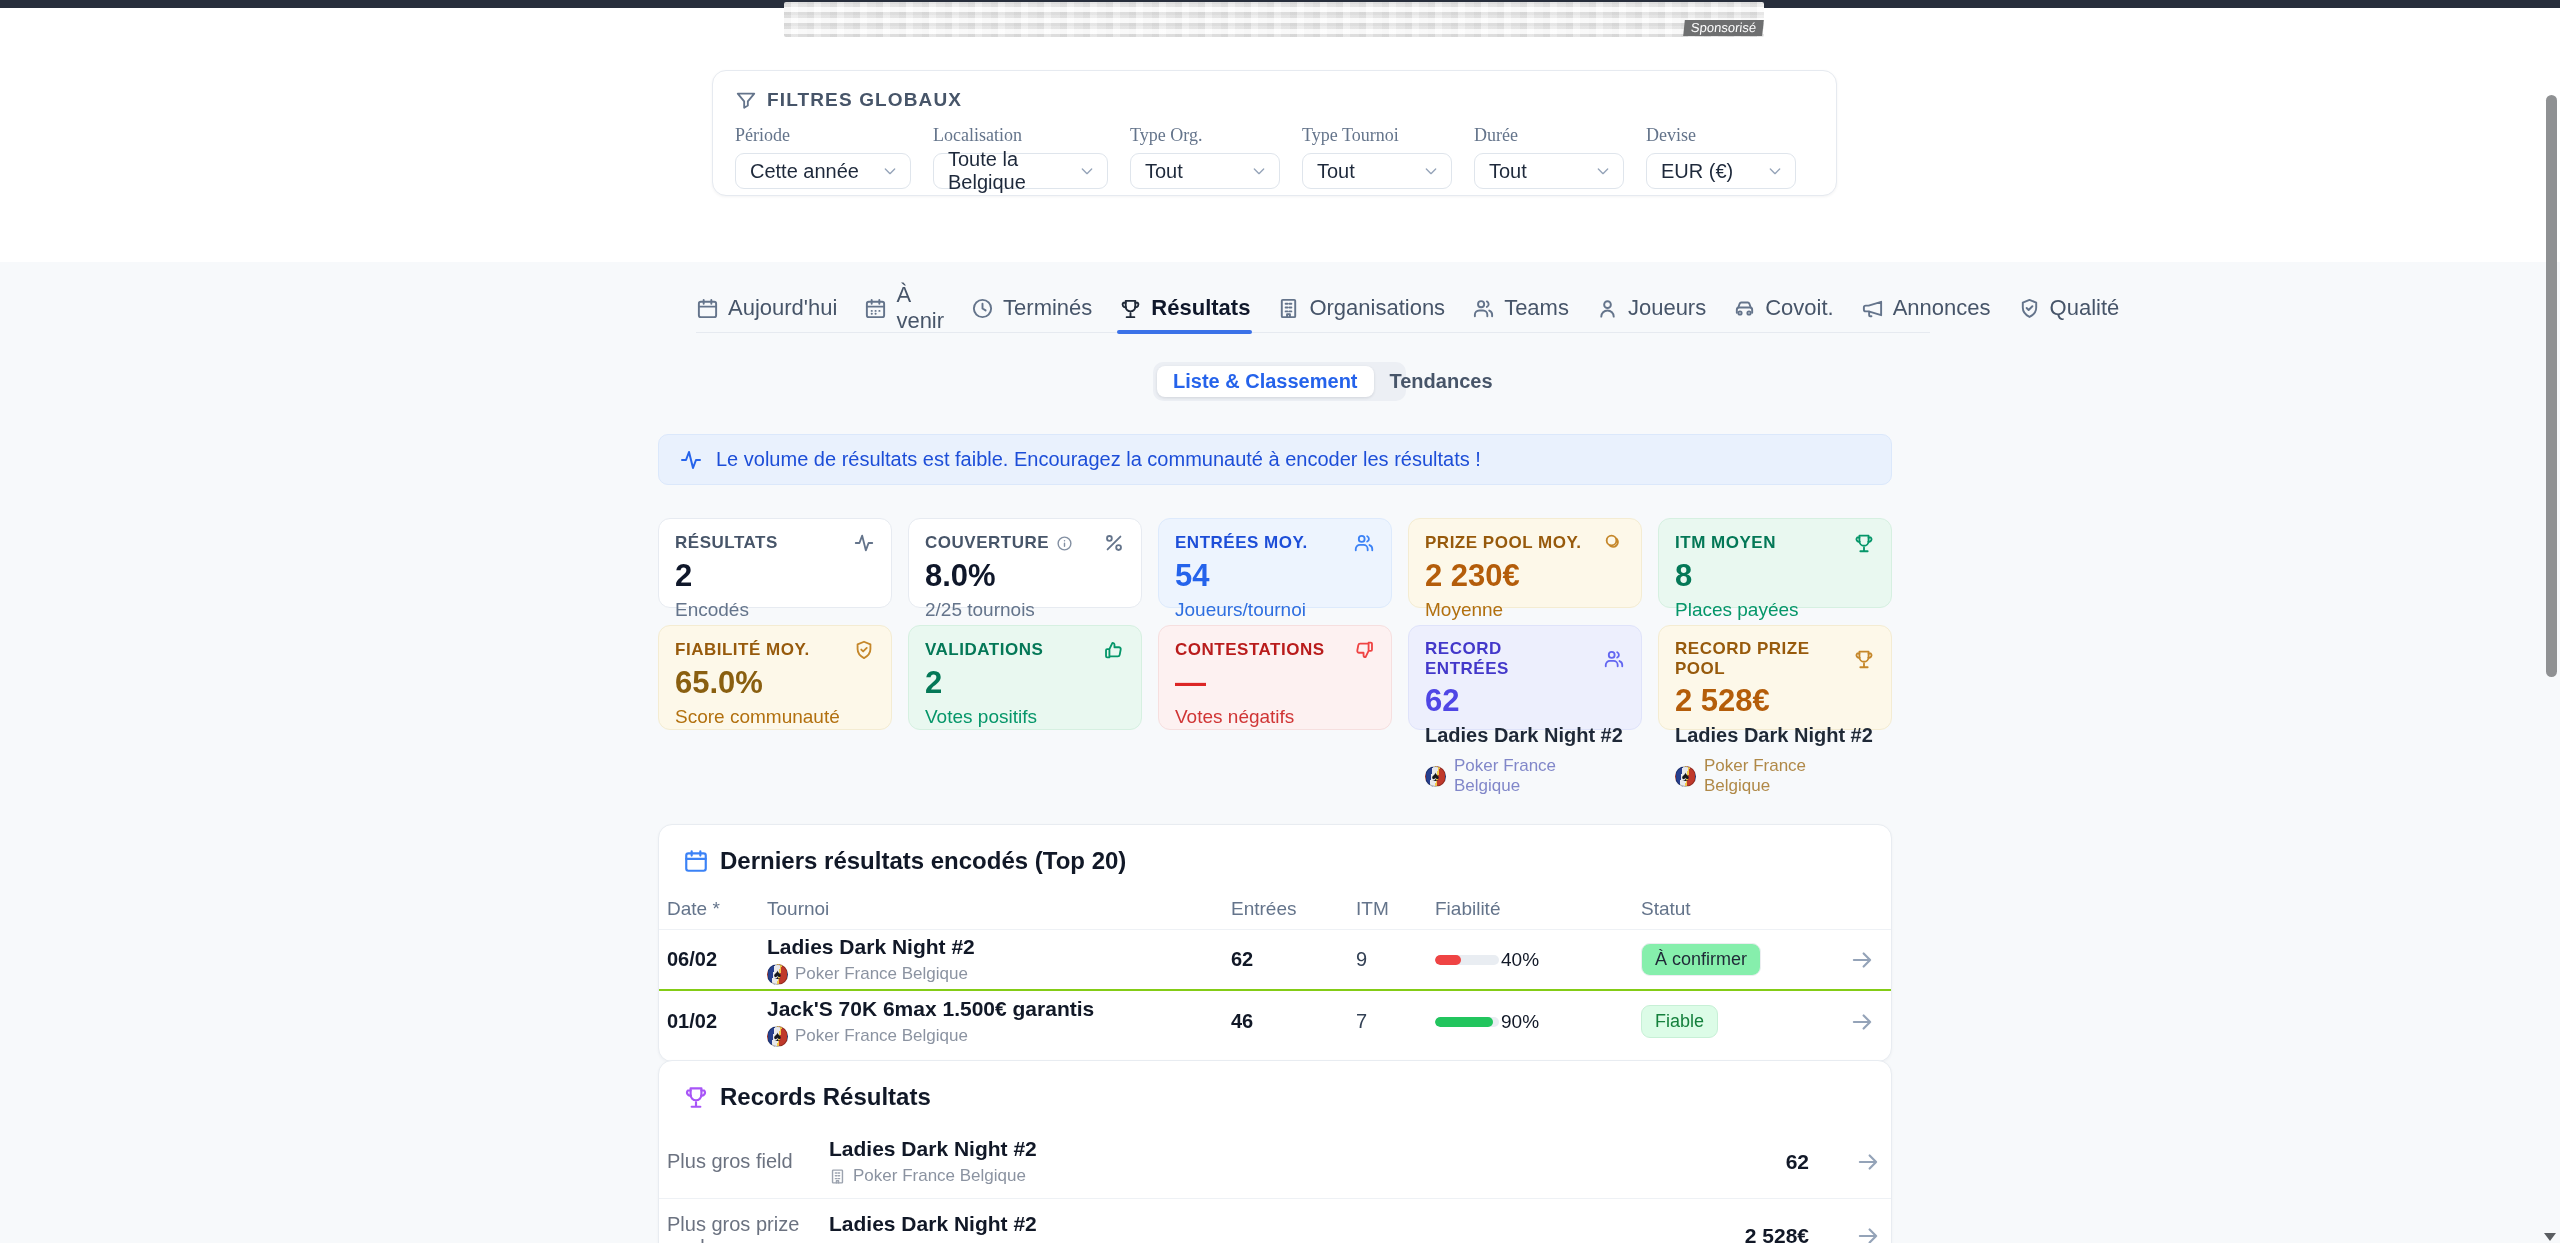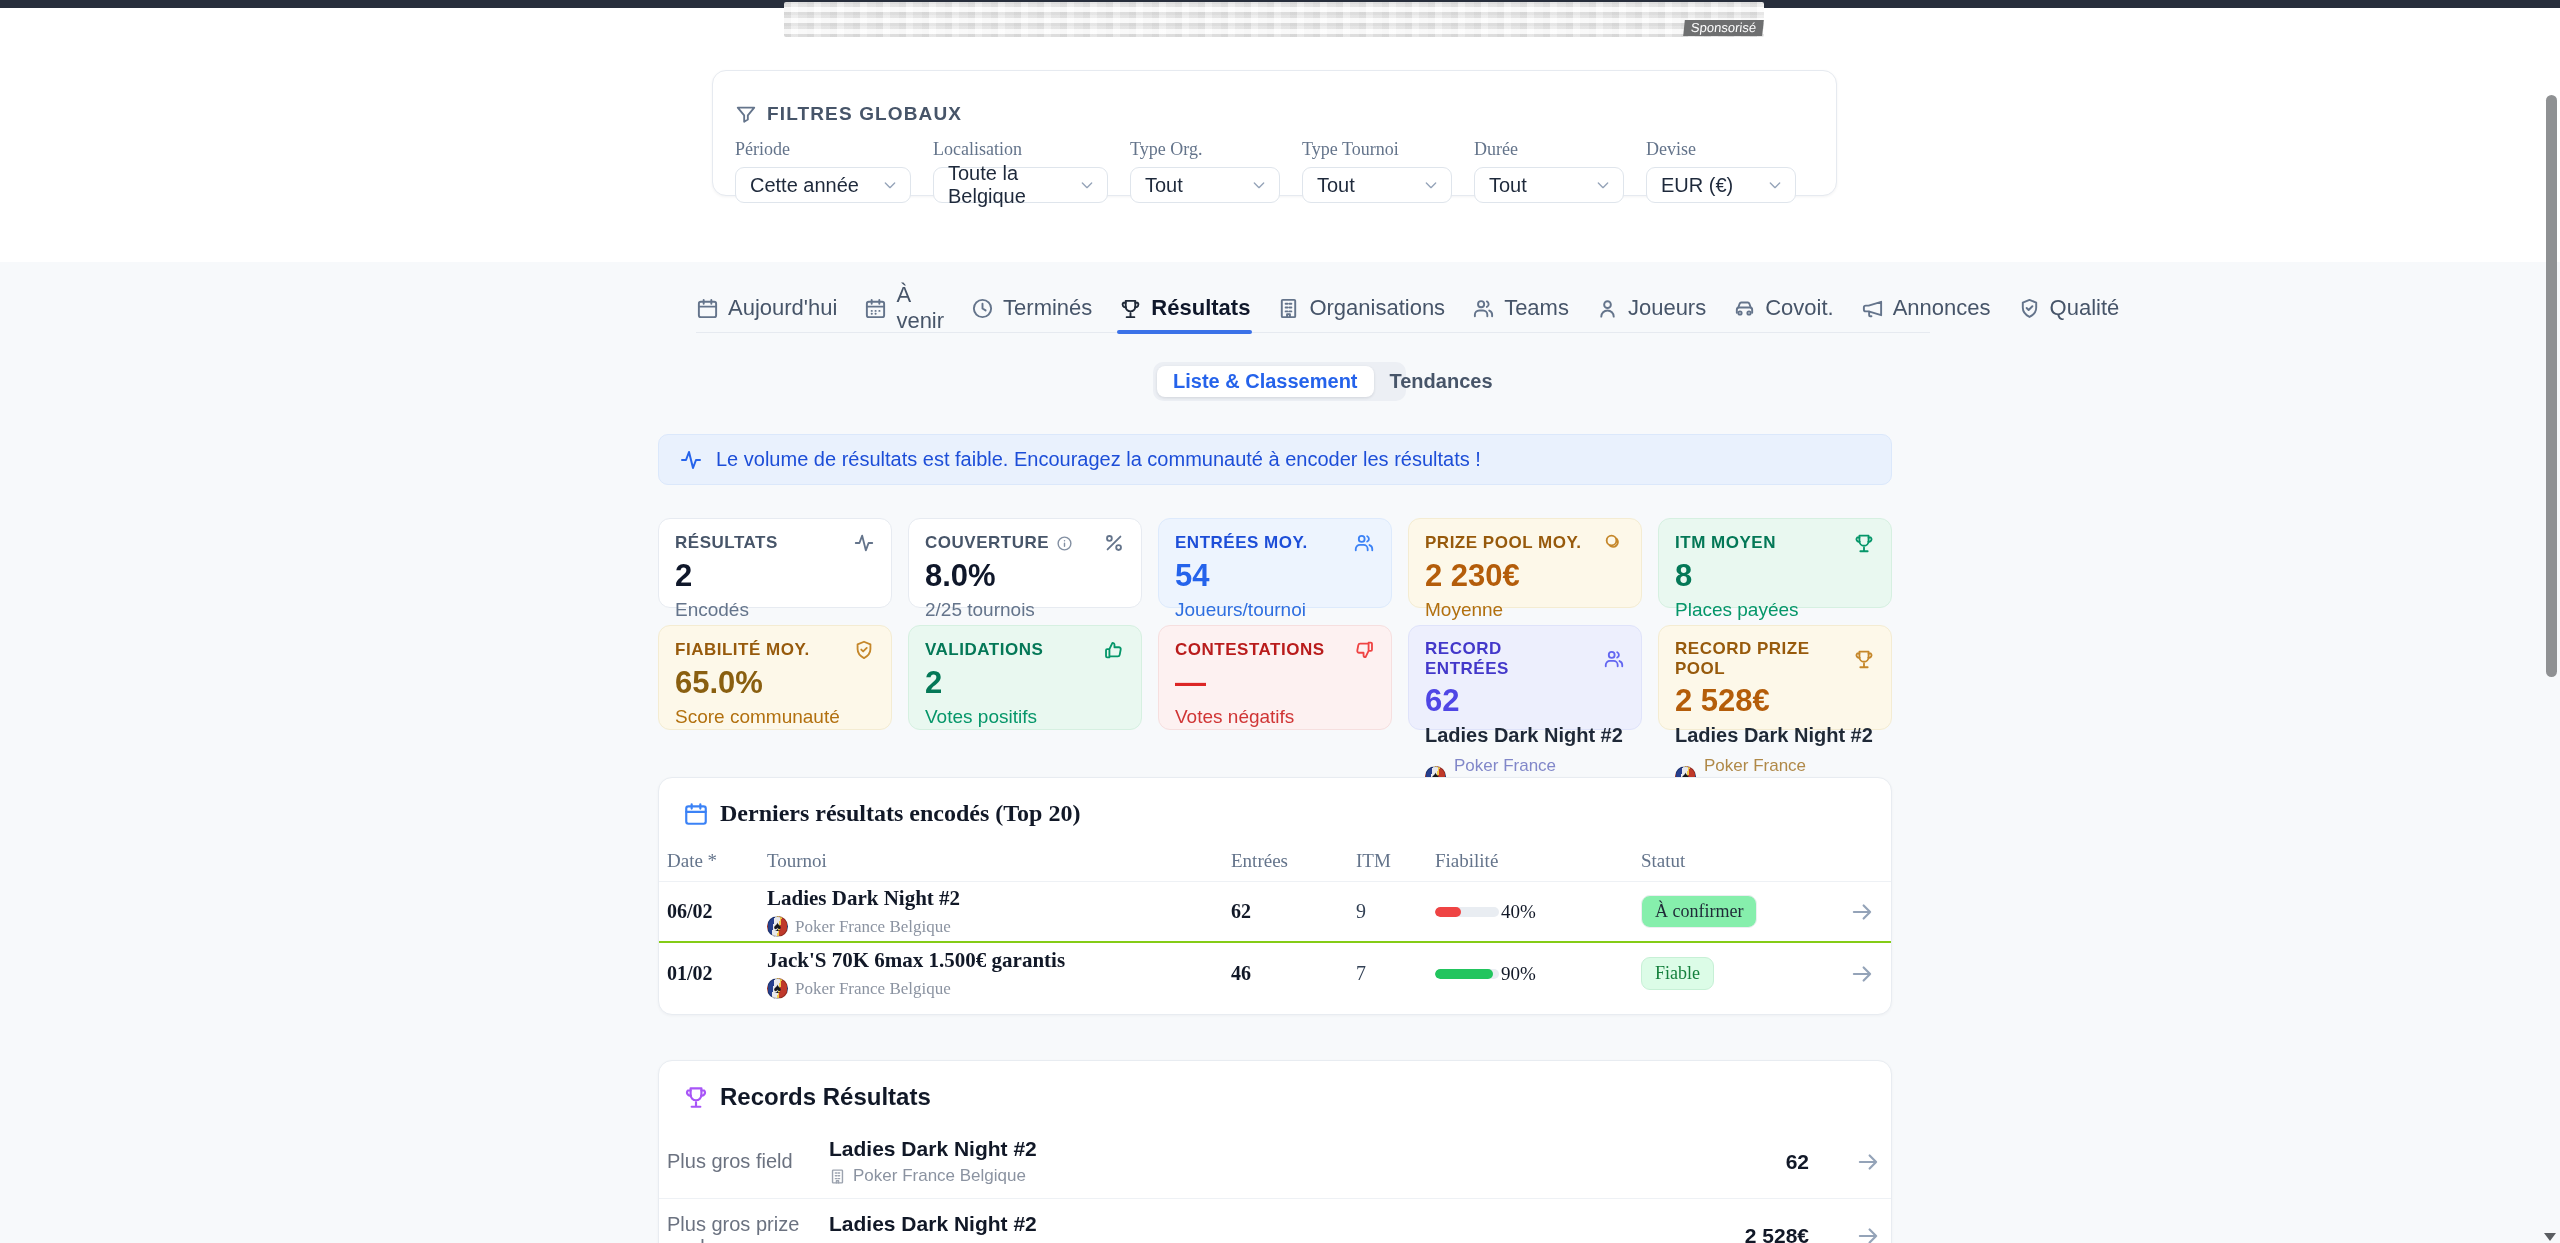--- a/index.html
+++ b/index.html
@@ -31,21 +31,21 @@
     border-left:6px solid transparent; border-right:6px solid transparent; border-top:8px solid #5a5d61; }
 
   
   .ic { display:inline-flex; width:24px; height:24px; flex:none; }
   .ic svg { width:100%; height:100%; }
 
   
   .filters-card {
     position:absolute; top:70px; left:712px; width:1125px; height:126px; z-index:6;
     background:#ffffff; border:1px solid #e6eaf0; border-radius:14px;
-    box-shadow:0 1px 3px rgba(16,24,40,.05); padding:32px 22px;
+    box-shadow:0 1px 3px rgba(16,24,40,.05); padding:18px 22px;
   }
   .filters-head { display:flex; align-items:center; gap:10px; color:#475569; }
   .filters-head .ic { width:22px; height:22px; color:#64748b; }
   .filters-title { font-size:19px; font-weight:bold; letter-spacing:.06em; }
   .filters-row { display:flex; gap:22px; margin-top:14px; }
   .filter-group { display:flex; flex-direction:column; gap:7px; }
   .filter-label { font-size:18px; color:#64748b;font-family:Liberation Serif, serif; }
   .select {
     display:flex; align-items:center; justify-content:space-between; gap:10px;
     height:36px; border:1px solid #dfe5ec; border-radius:9px; background:#fff;
@@ -114,21 +114,21 @@
     border:1px solid rgba(0,0,0,.25); display:flex; align-items:center; justify-content:center;
   }
   .avatar span { color:#16181d; font-size:17px; line-height:1; }
   .avatar.small { width:21px; height:21px; } .avatar.small span { font-size:14px; }
 
   
   .table-card, .records-card {
     position:absolute; left:658px; width:1234px; background:#ffffff;
     border:1px solid #e8ecf1; border-radius:14px; box-shadow:0 1px 3px rgba(16,24,40,.04);
   }
-  .table-card { top:777px; height:238px;font-family:Liberation Serif, serif; }
+  .table-card { top:824px; height:238px; }
   .records-card { top:1060px; height:262px; }
   .section-head { display:flex; align-items:center; gap:11px; padding:22px 24px 14px; }
   .section-head .ic { width:26px; height:26px; }
   .cal-blue { color:#3b82f6; }
   .trophy-purple { color:#a855f7; }
   .section-title { font-size:24px; font-weight:bold; color:#111827; }
 
   .tgrid { display:grid; grid-template-columns:100px 464px 125px 79px 206px 195px 1fr; align-items:center; padding:0 16px 0 8px; }
   .thead { height:41px; border-bottom:1px solid #eef1f5; }
   .th { font-size:19px; color:#64748b; }

